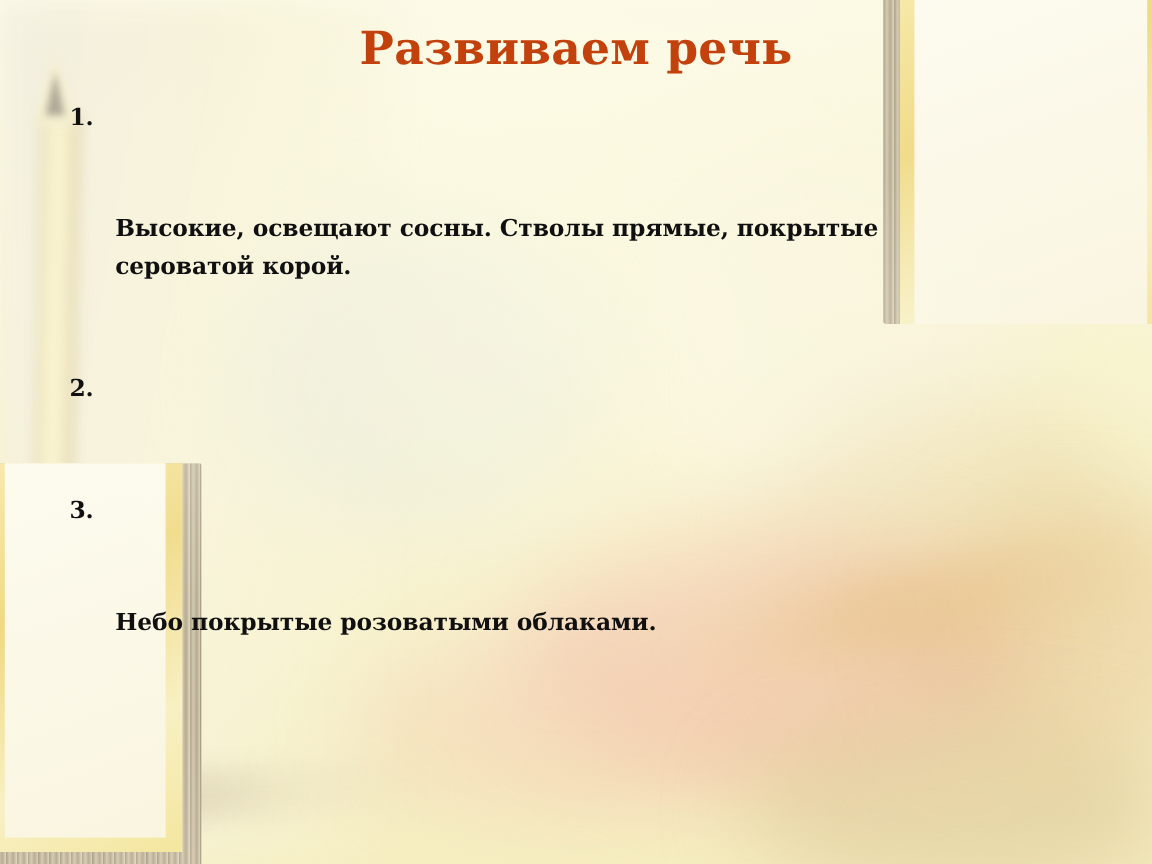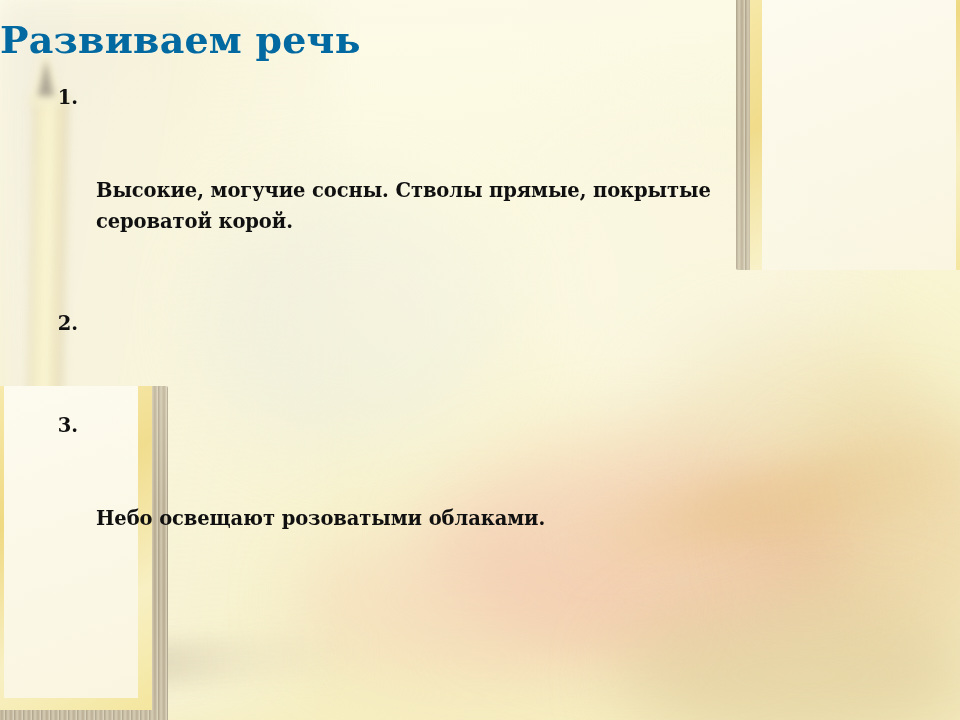--- a/index.html
+++ b/index.html
@@ -101,24 +101,24 @@
   #frame-top-right .inner{left:26px;top:30px;right:30px;bottom:0;}
   
   #frame-bottom-left{left:-22px;bottom:-6px;width:190px;height:340px;}
   #frame-bottom-left .outer{border-radius:2px;}
   #frame-bottom-left .mid{left:14px;top:0;right:16px;bottom:16px;}
   #frame-bottom-left .inner{left:26px;top:0;right:30px;bottom:28px;}
 
   
   .content{position:absolute;inset:0;}
   .title{
-    position:absolute;left:0;top:17px;width:960px;
+    position:absolute;left:0;top:17px;width:960px;text-align:center;
     font-family:"DejaVu Serif",serif;
     font-weight:bold;font-size:38px;letter-spacing:.2px;
-    color:#0369a1;
+    color:#c2410c;
     text-shadow:0 1px 0 rgba(255,250,230,.6);
     white-space:nowrap;
   }
   ol.points{
     position:absolute;left:0;top:82px;width:920px;
     margin:0;padding:0;list-style:none;
   }
   ol.points li{
     position:relative;
     margin:0 0 9px 0;padding:0 0 0 96px;
@@ -172,26 +172,26 @@
   </div>
 
   <div class="vig"></div>
 
   <div class="content">
     <div class="title">Развиваем речь</div>
 
     <ol class="points">
       <li>
         <span class="num">1.</span>
-        <span class="txt">Высокие, могучие сосны. Стволы прямые, покрытые
+        <span class="txt">Высокие, освещают сосны. Стволы прямые, покрытые
 сероватой корой.</span>
       </li>
       <li>
         <span class="num">2.</span>
       </li>
       <li>
         <span class="num">3.</span>
-        <span class="txt">Небо освещают розоватыми облаками.</span>
+        <span class="txt">Небо покрытые розоватыми облаками.</span>
       </li>
 
     </ol>
   </div>
 </div>
 
 </body></html>

